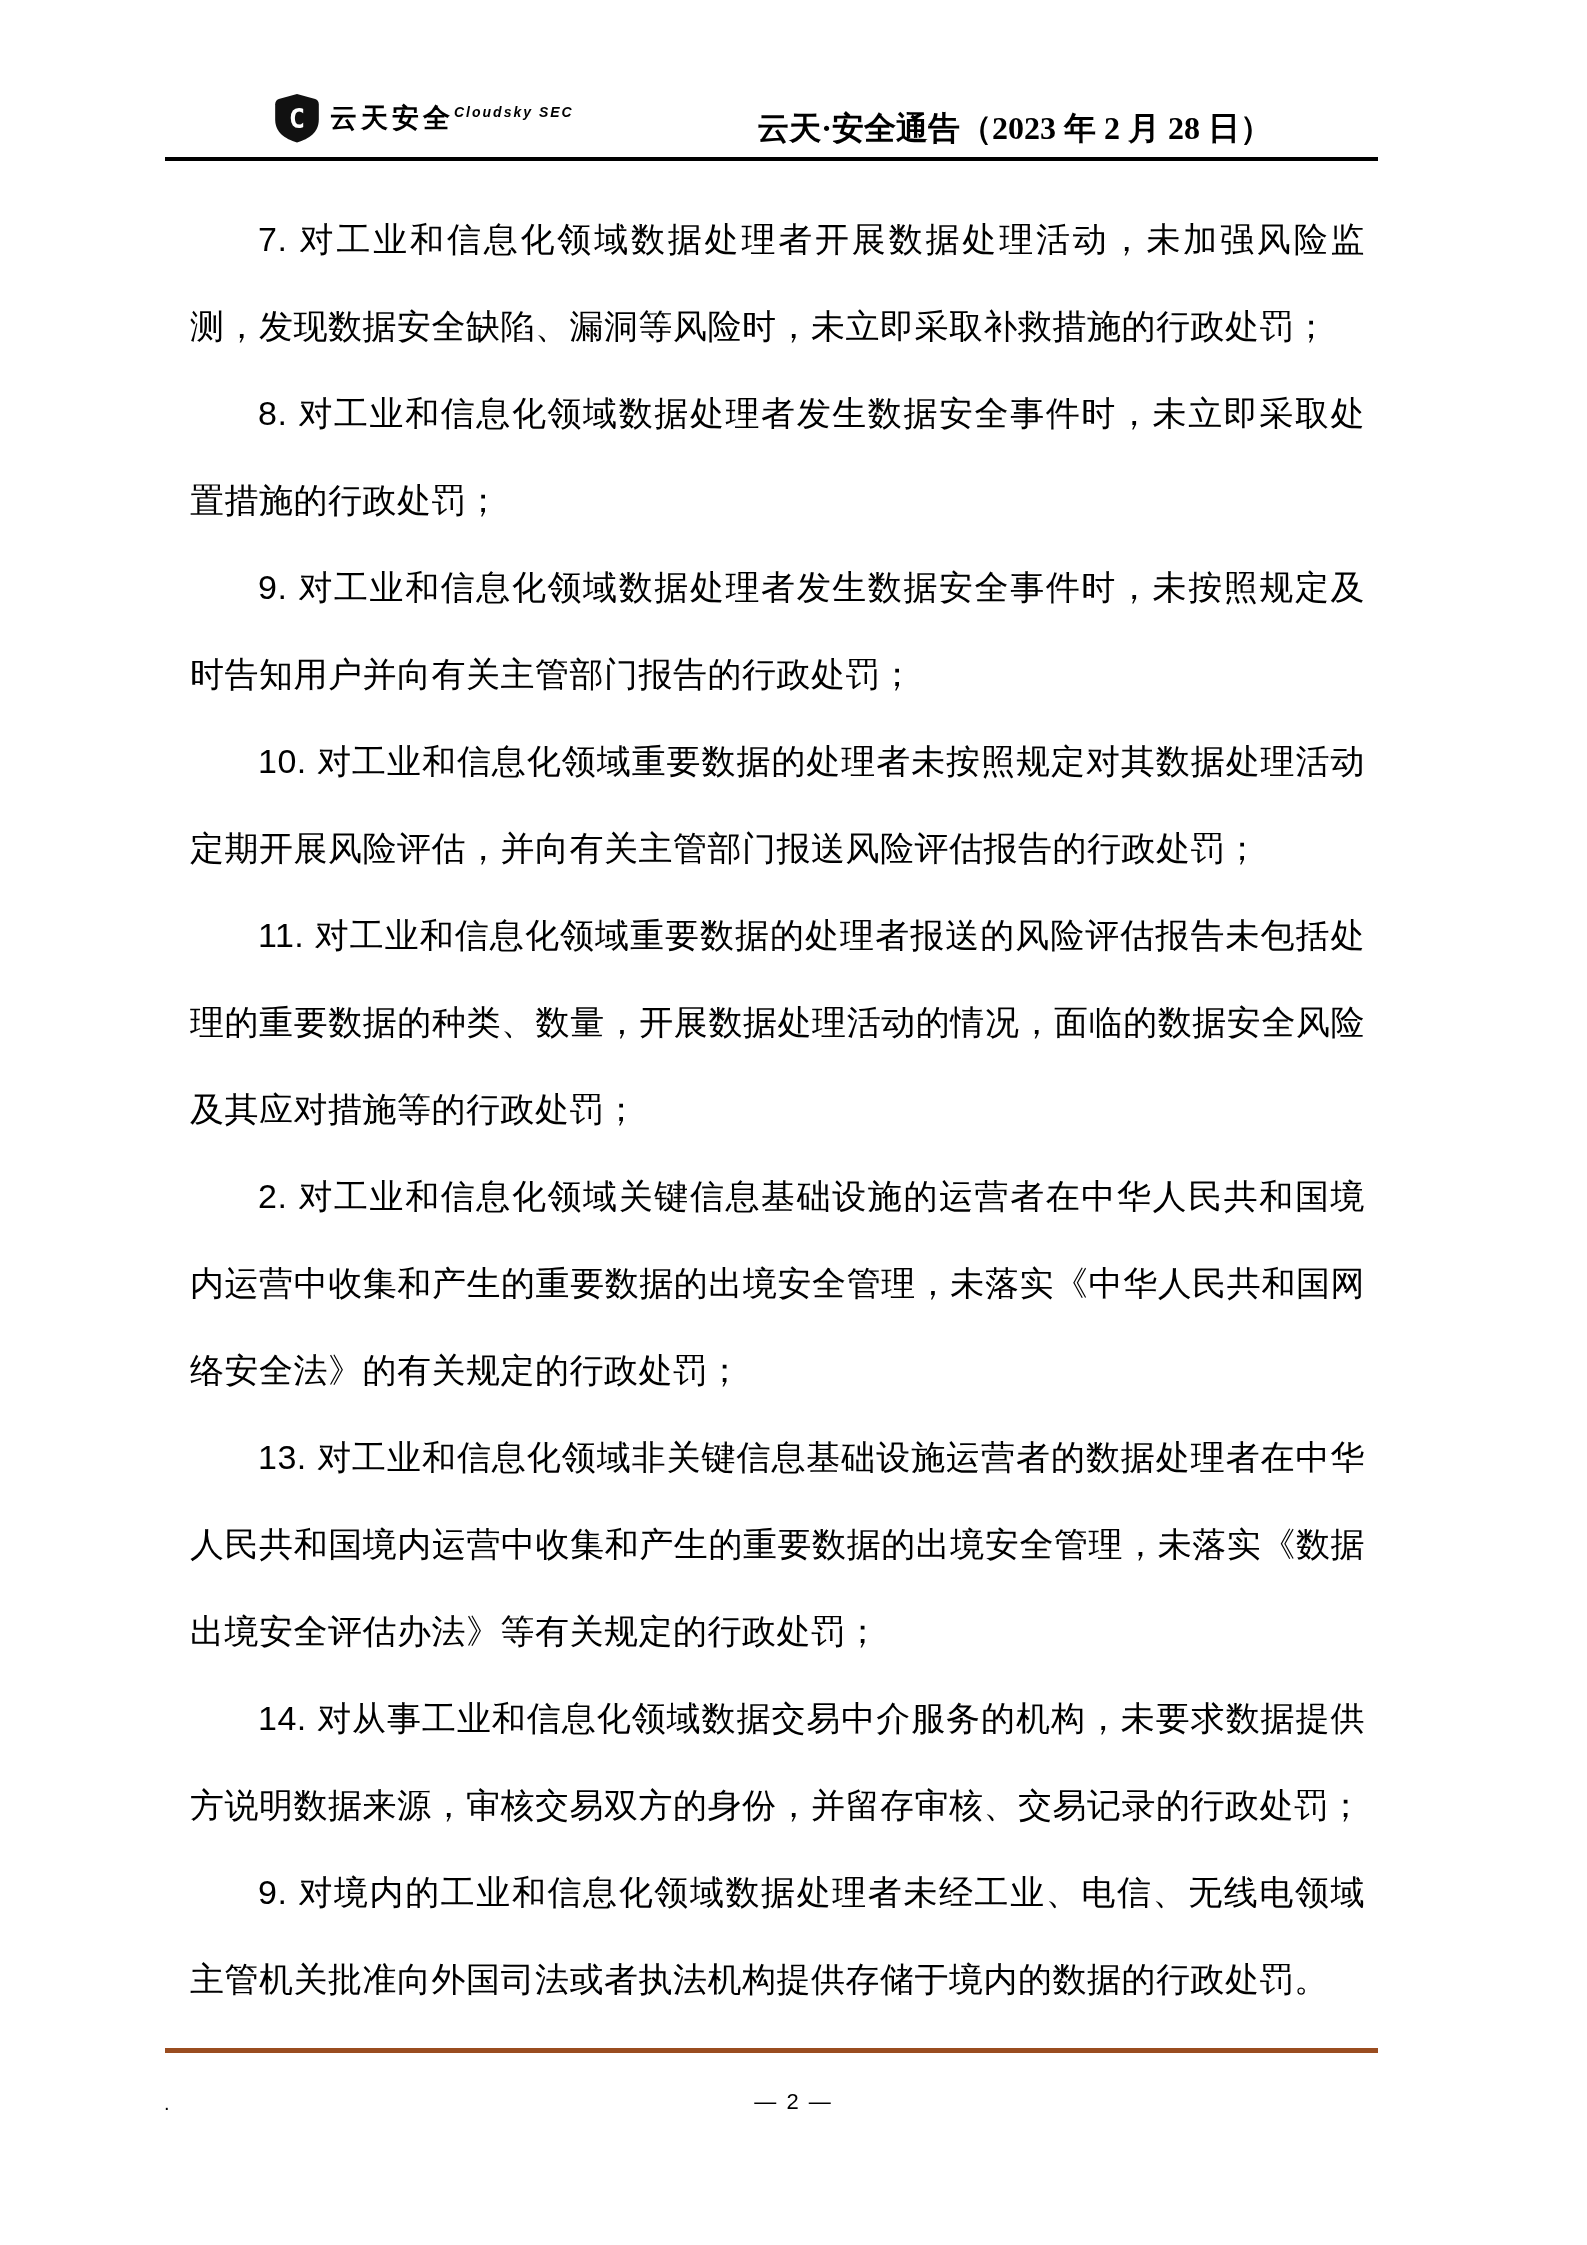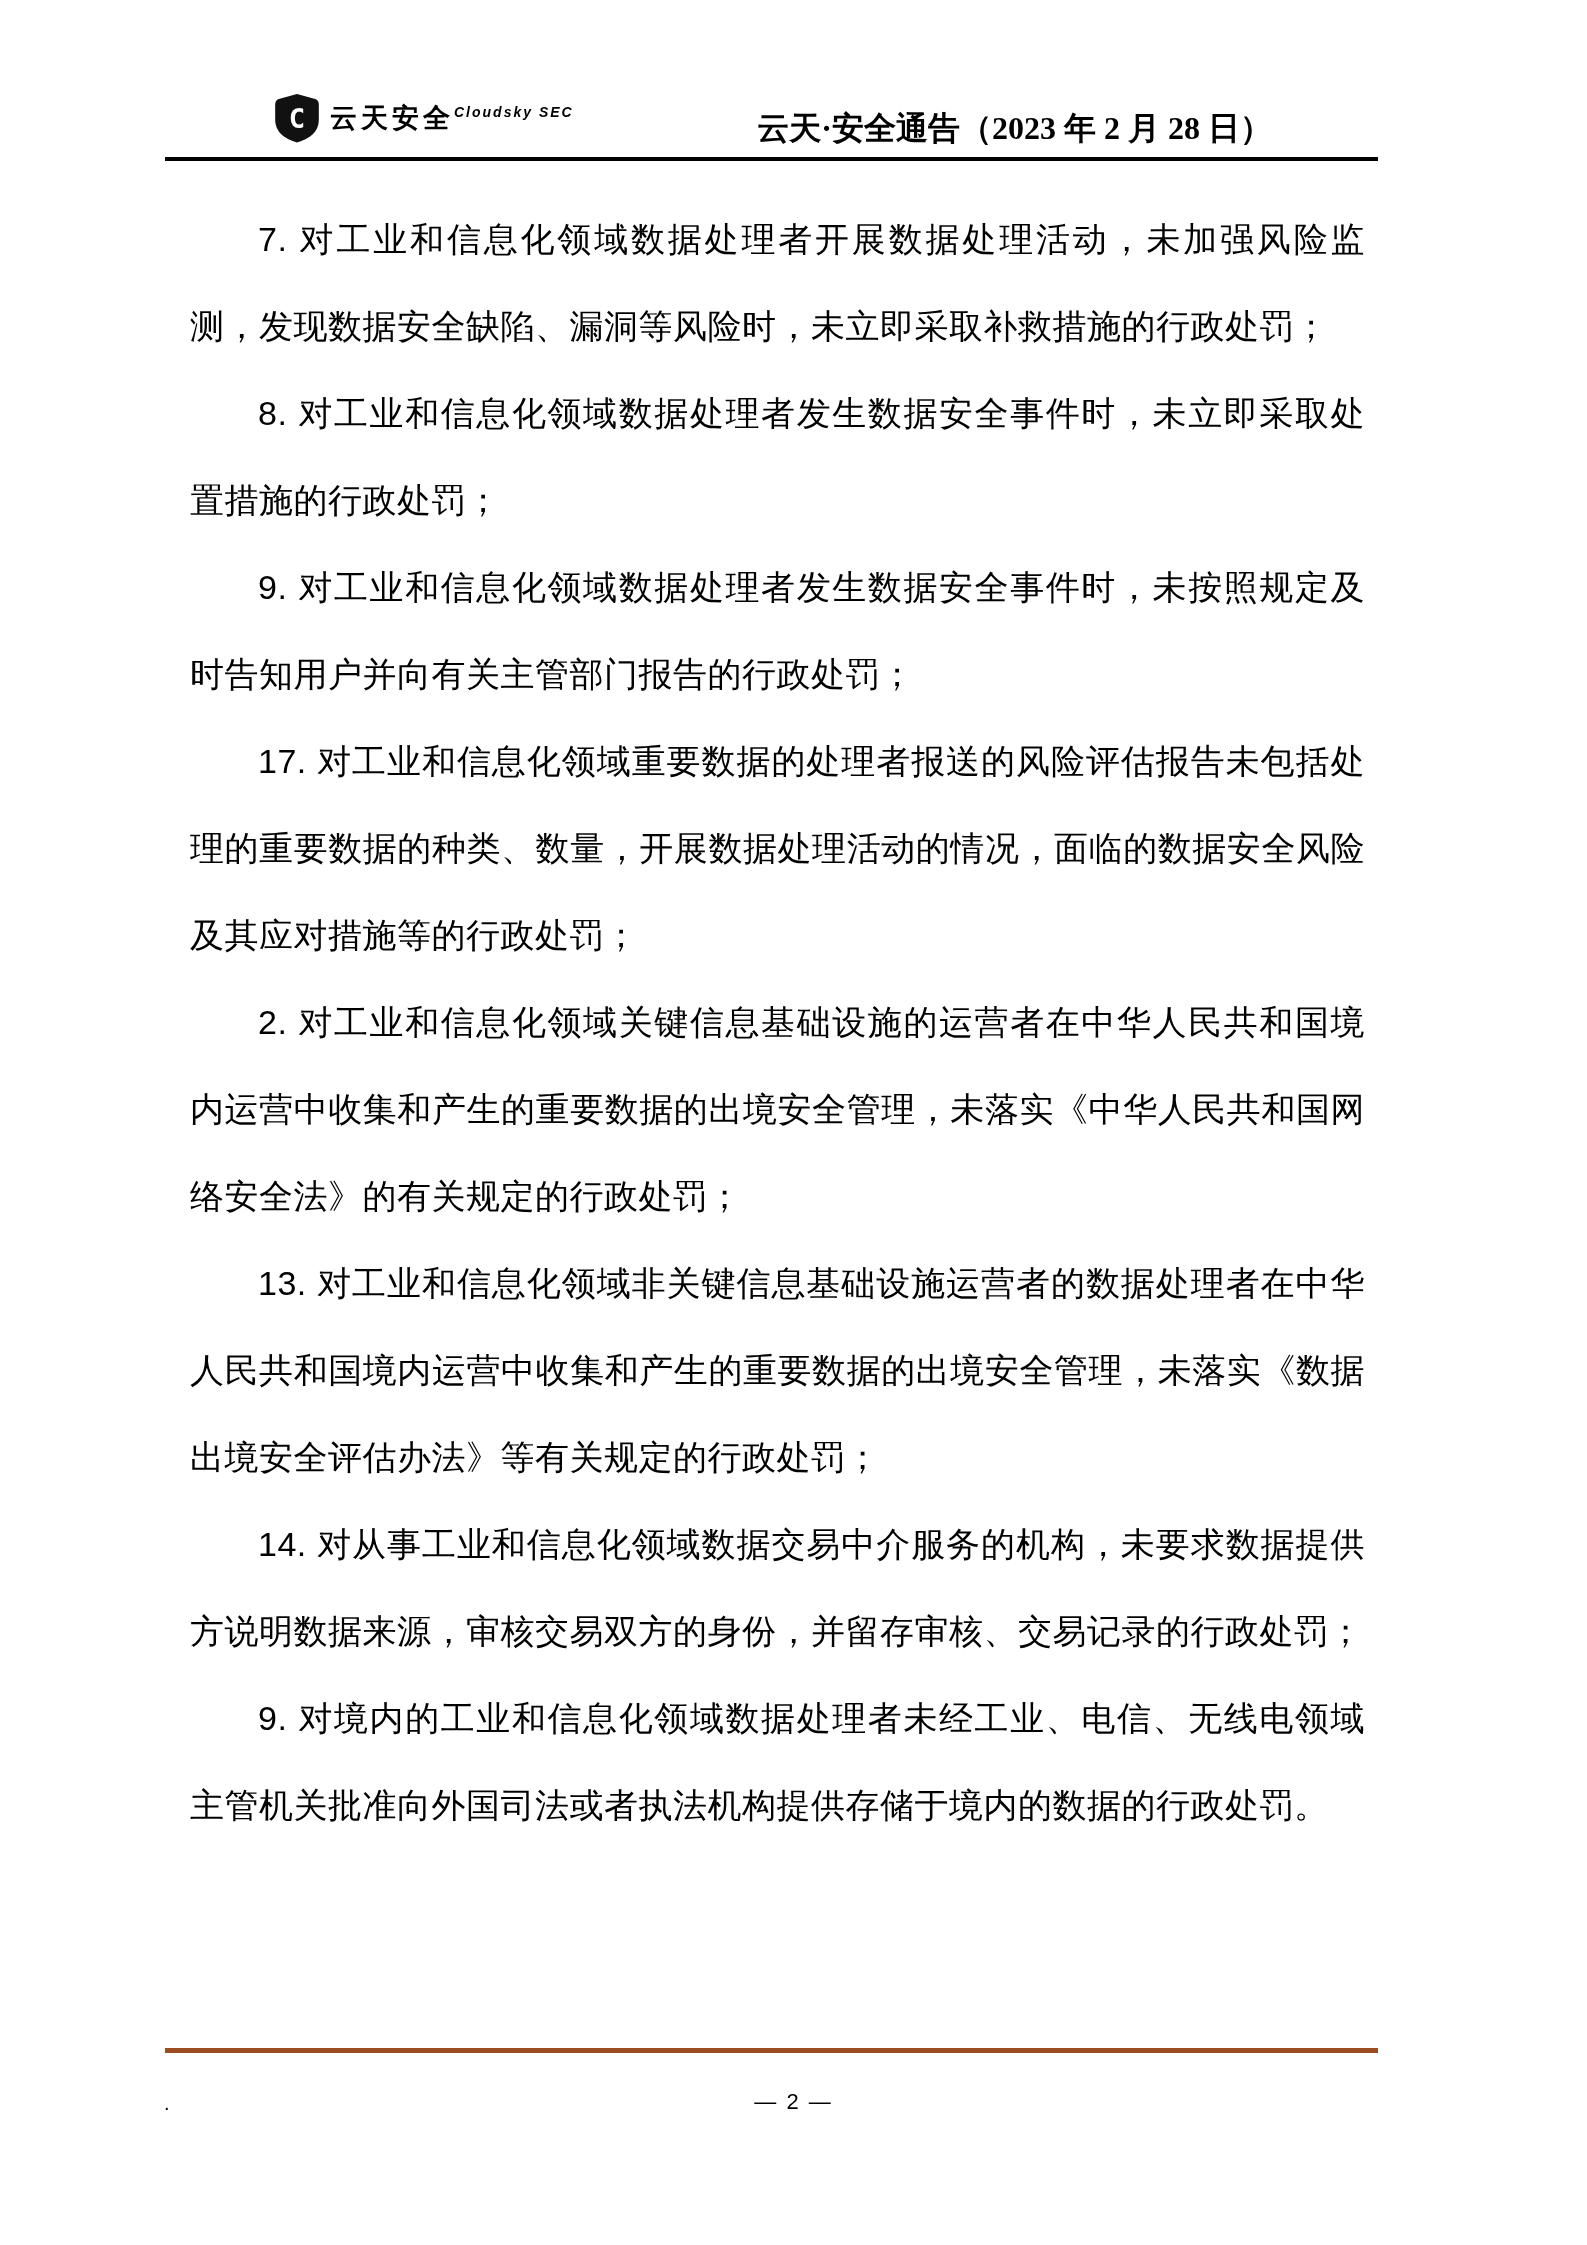--- a/index.html
+++ b/index.html
@@ -118,21 +118,22 @@
   </div>
 
   <div class="bulletin-title">云天·安全通告（2023 年 2 月 28 日）</div>
 
   <div class="header-rule"></div>
 
   <main class="doc-body">
     <p>7. 对工业和信息化领域数据处理者开展数据处理活动，未加强风险监测，发现数据安全缺陷、漏洞等风险时，未立即采取补救措施的行政处罚；</p>
     <p>8. 对工业和信息化领域数据处理者发生数据安全事件时，未立即采取处置措施的行政处罚；</p>
     <p>9. 对工业和信息化领域数据处理者发生数据安全事件时，未按照规定及时告知用户并向有关主管部门报告的行政处罚；</p>
-    <p>17. 对工业和信息化领域重要数据的处理者报送的风险评估报告未包括处理的重要数据的种类、数量，开展数据处理活动的情况，面临的数据安全风险及其应对措施等的行政处罚；</p>
+    <p>10. 对工业和信息化领域重要数据的处理者未按照规定对其数据处理活动定期开展风险评估，并向有关主管部门报送风险评估报告的行政处罚；</p>
+    <p>11. 对工业和信息化领域重要数据的处理者报送的风险评估报告未包括处理的重要数据的种类、数量，开展数据处理活动的情况，面临的数据安全风险及其应对措施等的行政处罚；</p>
     <p>2. 对工业和信息化领域关键信息基础设施的运营者在中华人民共和国境内运营中收集和产生的重要数据的出境安全管理，未落实《中华人民共和国网络安全法》的有关规定的行政处罚；</p>
     <p>13. 对工业和信息化领域非关键信息基础设施运营者的数据处理者在中华人民共和国境内运营中收集和产生的重要数据的出境安全管理，未落实《数据出境安全评估办法》等有关规定的行政处罚；</p>
     <p>14. 对从事工业和信息化领域数据交易中介服务的机构，未要求数据提供方说明数据来源，审核交易双方的身份，并留存审核、交易记录的行政处罚；</p>
     <p>9. 对境内的工业和信息化领域数据处理者未经工业、电信、无线电领域主管机关批准向外国司法或者执法机构提供存储于境内的数据的行政处罚。</p>
   </main>
 
   <div class="footer-rule"></div>
   <span class="footer-left-mark">.</span>
   <div class="page-number">— 2 —</div>
 

